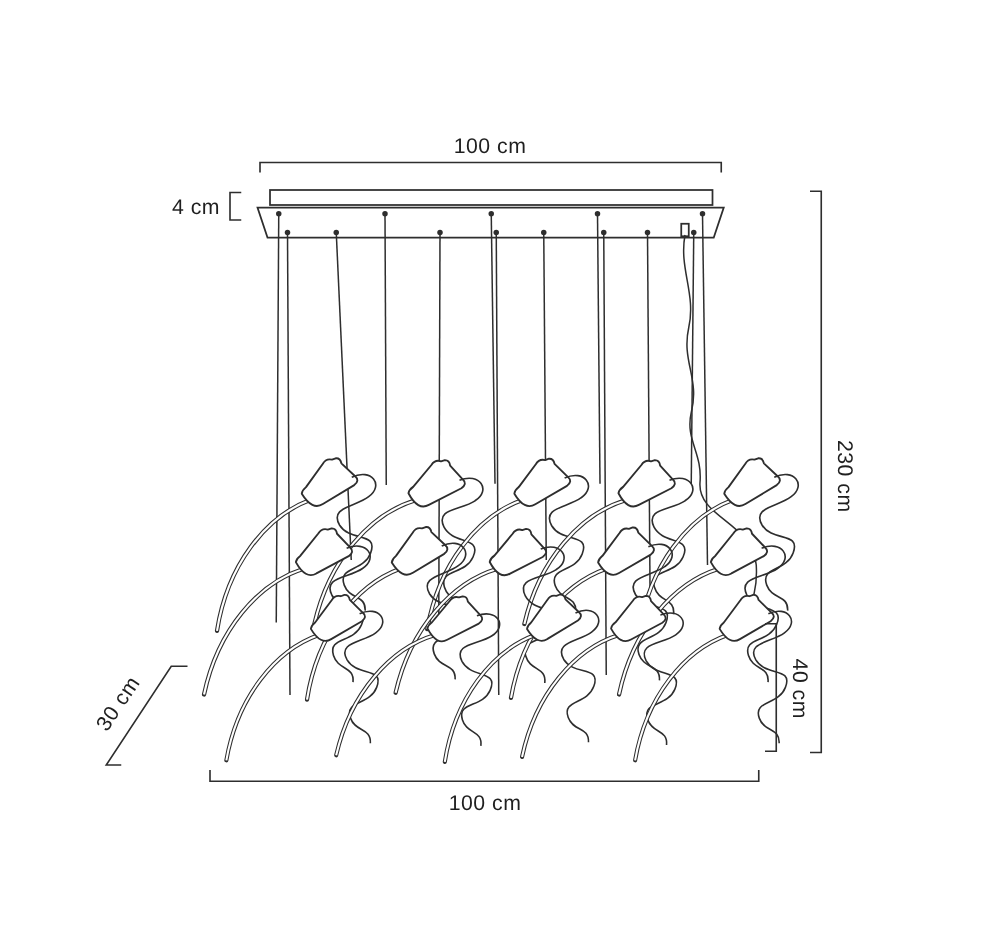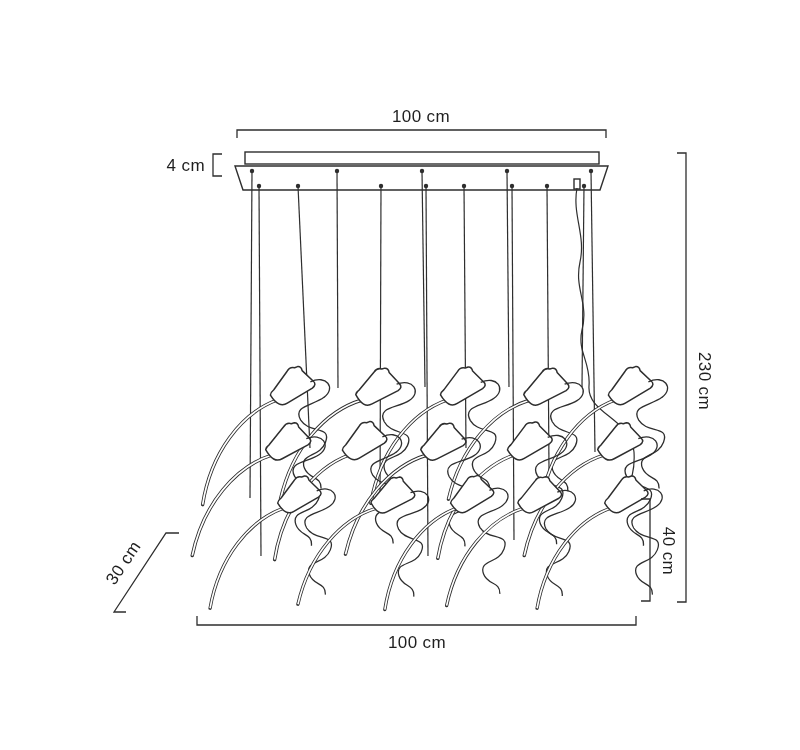--- a/index.html
+++ b/index.html
@@ -1,21 +1,21 @@
 <!DOCTYPE html>
 <html style="--background: #ffffff; --line: #2e2e2e; --text: #1f1f1f;"><head>
 <meta charset="utf-8">
 <style>
   html,body{margin:0;padding:0;}
   body{
     width:800px;height:750px;
     background:var(--background,#ffffff);
     font-family:"Liberation Sans",sans-serif;
   }
-  .stage{position:relative;width:740px;height:750px;overflow:hidden;margin-left:29px;}
+  .stage{position:relative;width:740px;height:750px;overflow:hidden;}
   svg{display:block;}
   svg text{
     font-family:"Liberation Sans",sans-serif;
     font-size:17px;
     letter-spacing:.4px;
     fill:var(--text,#1f1f1f);
   }
   .dim{stroke:var(--line,#2e2e2e);stroke-width:1.3;fill:none;}
   .thin{stroke:var(--line,#2e2e2e);stroke-width:1.2;fill:none;}
   .canopy{stroke:var(--line,#2e2e2e);stroke-width:1.4;fill:#ffffff;}

